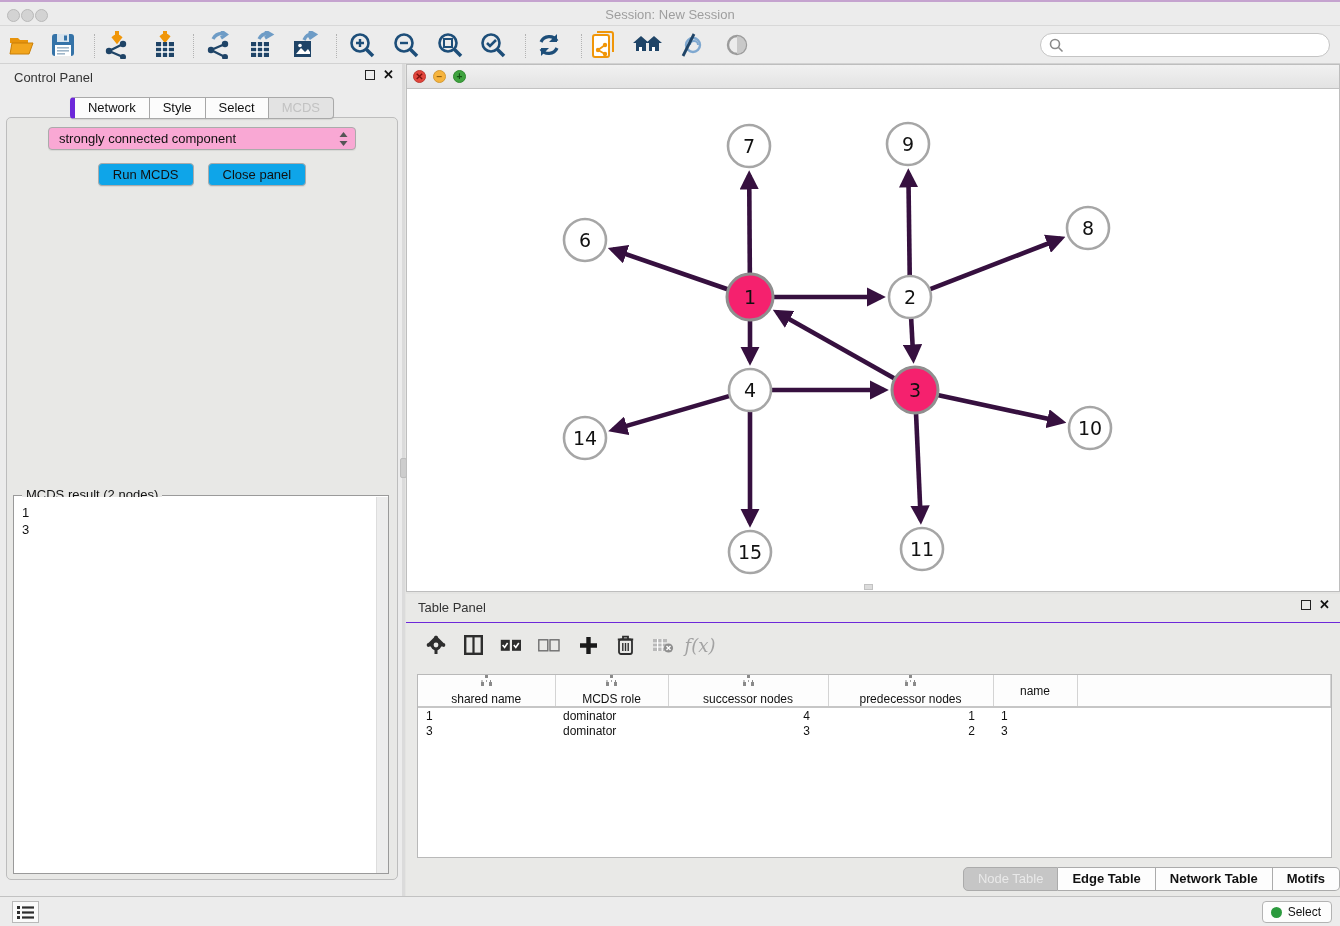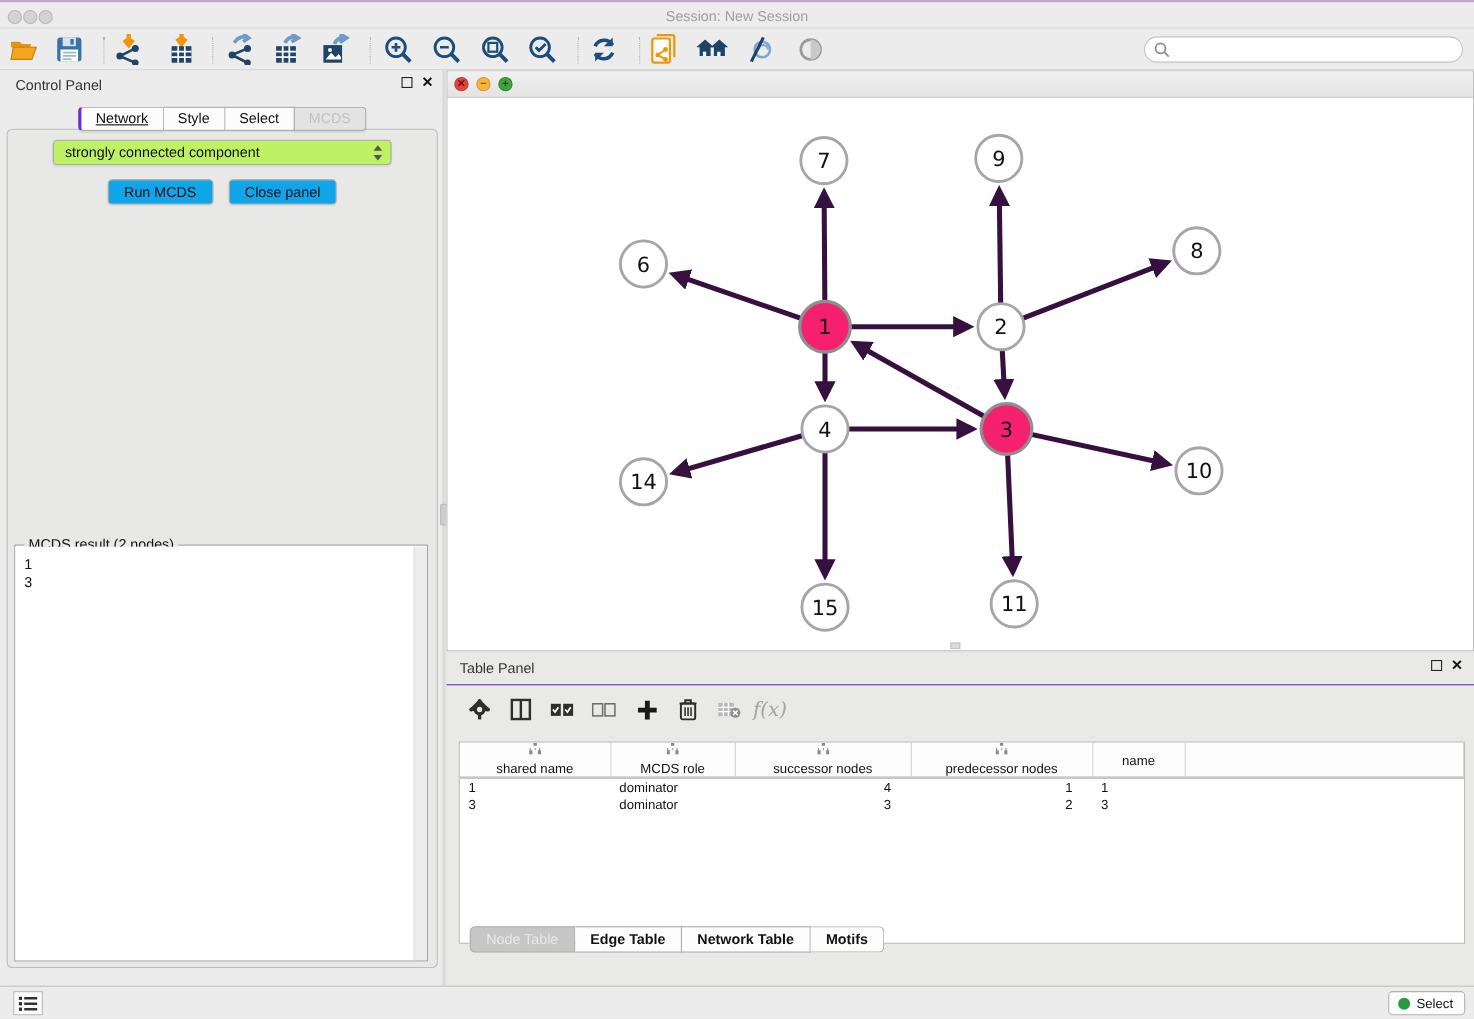--- a/index.html
+++ b/index.html
@@ -28,28 +28,28 @@
   .control-panel { position:absolute; left:0; top:64px; width:404px; height:832px; background:#ECECEC; }
   .panel-head { position:absolute; left:0; top:0; right:0; height:26px; }
   .panel-head .ph-title { position:absolute; left:14px; top:6px; font-size:13px; color:#333; }
   .ph-icons { position:absolute; right:10px; top:6px; display:flex; gap:8px; align-items:center; }
   .float-ic { width:10px; height:10px; border:1.5px solid #222; }
   .close-ic { font-size:13px; font-weight:bold; color:#111; line-height:10px; }
 
   .cp-tabs { position:absolute; top:33px; left:0; right:0; display:flex; justify-content:center; z-index:3; }
   .cp-tab { padding:2px 13px 3px; background:#FCFCFC; border:1px solid #A9A9A9; border-left:none;
     font-size:13px; color:#111; box-shadow:0 1px 1px rgba(0,0,0,0.08); }
-  .cp-tab:first-child { border-left:3px solid #6d28d9; border-top-left-radius:4px; border-bottom-left-radius:4px;text-decoration:underline; }
+  .cp-tab:first-child { border-left:5px solid #6d28d9; border-top-left-radius:4px; border-bottom-left-radius:4px; }
   .cp-tab:last-child { border-top-right-radius:4px; border-bottom-right-radius:4px; }
   .cp-tab.active { background:#E3E3E3; color:#C2C2C2; }
 
   .cp-content { position:absolute; left:6px; right:6px; top:53px; bottom:16px;
     background:#E8E8E6; border:1px solid #BDBDBD; border-radius:5px; }
   .opt-label { margin-top:24px; text-align:center; font-size:13px; color:#111; }
-  .dropdown { position:relative; margin:9px auto 0; width:308px; height:23px; background:#bef264;
+  .dropdown { position:relative; margin:9px auto 0; width:308px; height:23px; background:#f9a8d4;
     border:1px solid #ABABAB; border-radius:4px; font-size:13px; color:#111; line-height:21px;
     padding-left:10px; box-shadow:0 1px 1px rgba(0,0,0,0.07); }
   .dd-arrows { position:absolute; right:6px; top:3px; }
   .btn-row { margin-top:13px; display:flex; justify-content:center; gap:14px; }
   .push-btn { height:23px; padding:0 14px; background:#0ea5e9; border:1px solid #ABABAB;
     border-radius:4px; font-size:13px; color:#111; line-height:21px; box-shadow:0 1px 1px rgba(0,0,0,0.07); }
 
   .result-box { position:absolute; left:6px; right:8px; top:377px; bottom:5px;
     border:1px solid #9A9A9A; background:#FFFFFF; }
   .result-legend { position:absolute; left:8px; top:-9px; background:#E8E8E6; padding:0 4px;
@@ -88,21 +88,21 @@
     background:#FFFFFF; border:1px solid #B9B9B9; overflow:hidden; }
   table.node-table { border-collapse:collapse; width:100%; table-layout:fixed; }
   table.node-table th { height:19px; font-size:12px; font-weight:normal; color:#111;
     border-right:1px solid #D4D4D4; border-bottom:2px solid #C6C6C6; background:#FDFDFD;
     text-align:center; white-space:nowrap; overflow:hidden; }
   table.node-table th .hdr-inner { display:flex; align-items:center; justify-content:center; gap:6px;flex-direction:column; }
   table.node-table td { height:16px; font-size:12px; color:#111; white-space:nowrap; overflow:hidden; }
   td.al { text-align:left; padding-left:8px; }
   td.ar { text-align:right; padding-right:18px; }
 
-  .tp-tabs { position:absolute; left:0; right:0; top:248px; display:flex; justify-content:flex-start;margin-left:21px; }
+  .tp-tabs { position:absolute; left:0; right:0; top:273px; display:flex; justify-content:flex-end;margin-left:21px; }
   .tp-tab { padding:3px 14px 4px; background:#FDFDFD; border:1px solid #ABABAB; border-left:none;
     font-size:13px; font-weight:bold; color:#111; }
   .tp-tab:first-child { border-left:1px solid #ABABAB; border-top-left-radius:5px; border-bottom-left-radius:5px; }
   .tp-tab:last-child { border-top-right-radius:5px; border-bottom-right-radius:5px; }
   .tp-tab.active { background:#C6C6C6; color:#E9E9E9; font-weight:normal; }
 
   
   .statusbar { position:absolute; left:0; top:896px; width:1340px; height:30px;
     background:#ECECEC; border-top:1px solid #C2C2C2; }
   .sb-left-btn { position:absolute; left:12px; top:4px; width:27px; height:22px; background:#FAFAFA;

